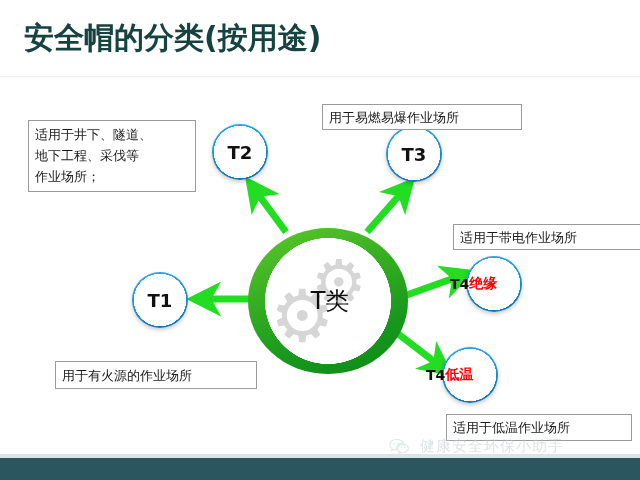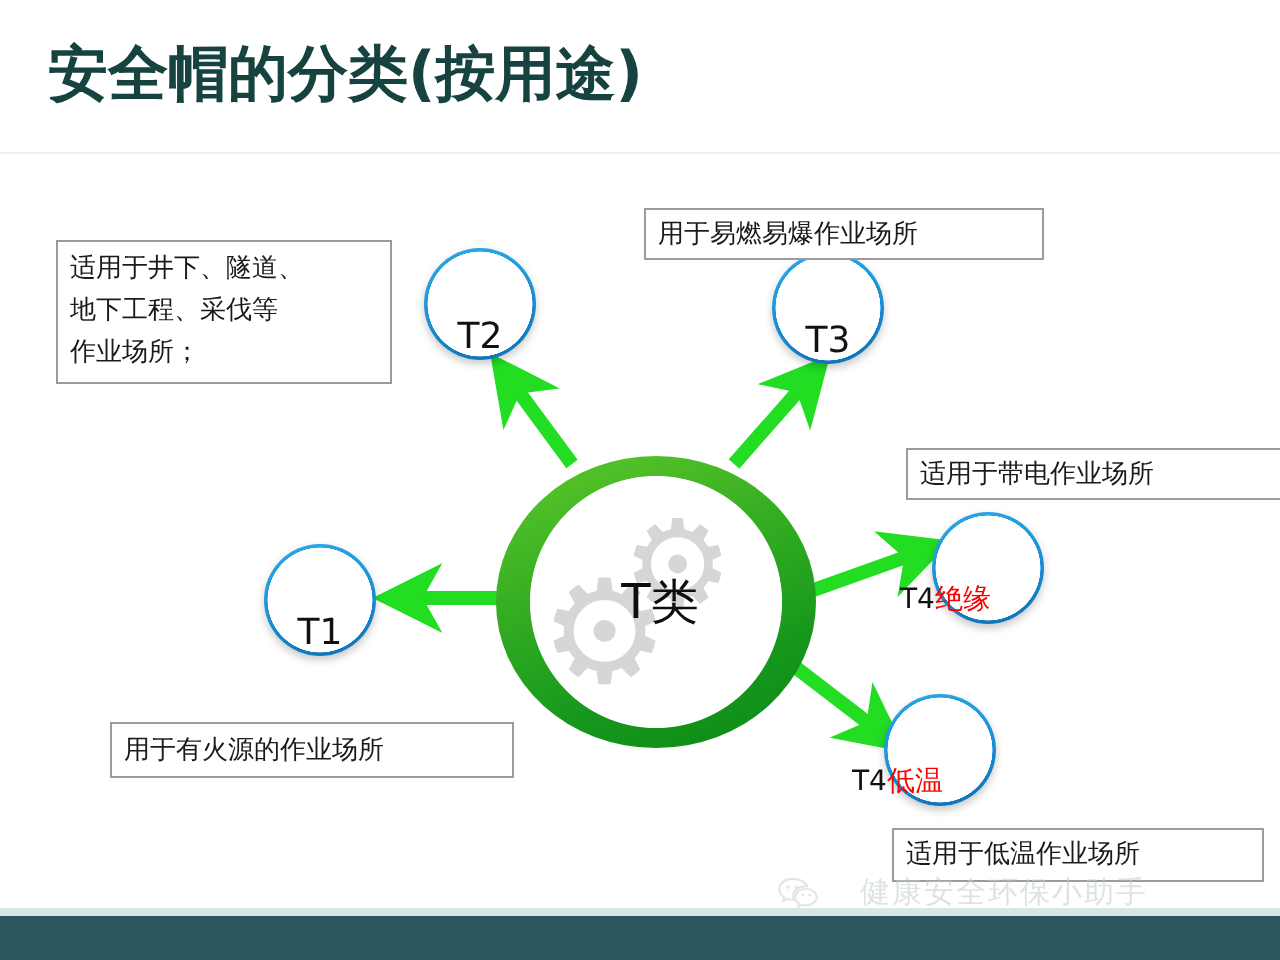--- a/index.html
+++ b/index.html
@@ -115,27 +115,27 @@
     border-radius: 50%;
     background:
       radial-gradient(circle at 50% 50%,
         #ffffff 0 66%,
         rgba(255,255,255,0) 66.5%),
       linear-gradient(165deg, #2aa8e8 0%, #1f97dd 40%, #0e6fb4 100%);
     box-shadow: 0 2px 4px rgba(0,0,0,0.22);
   }
   .node .node-label {
     position: absolute;
-    left: 0; top: 16px;
+    left: 0; top: 0;
     width: 100%; height: 100%;
     display: flex;
     align-items: center;
     justify-content: center;
     font-size: 18px;
-    font-weight: normal;
+    font-weight: bold;
     color: #111111;
     white-space: nowrap;
   }
   .node .node-label .hl { color: #ff0000; }
 
   #node-t1 { left: 132px; top: 272px; }
   #node-t2 { left: 212px; top: 124px; }
   #node-t3 { left: 386px; top: 126px; }
 
   
@@ -156,21 +156,21 @@
     width: 640px; height: 480px;
     pointer-events: none;
   }
 
   
   #watermark {
     position: absolute;
     left: 388px; top: 437px;
     display: flex;
     align-items: center;
-    gap: 20px;
+    gap: 10px;
     opacity: 0.55;
   }
   #wechat-icon { width: 22px; height: 18px; display:block; }
   #watermark-text {
     font-size: 15px;
     color: #c3ccce;
     letter-spacing: 1px;
     white-space: nowrap;
     font-family: "DejaVu Sans", "Liberation Sans", sans-serif;
   }

